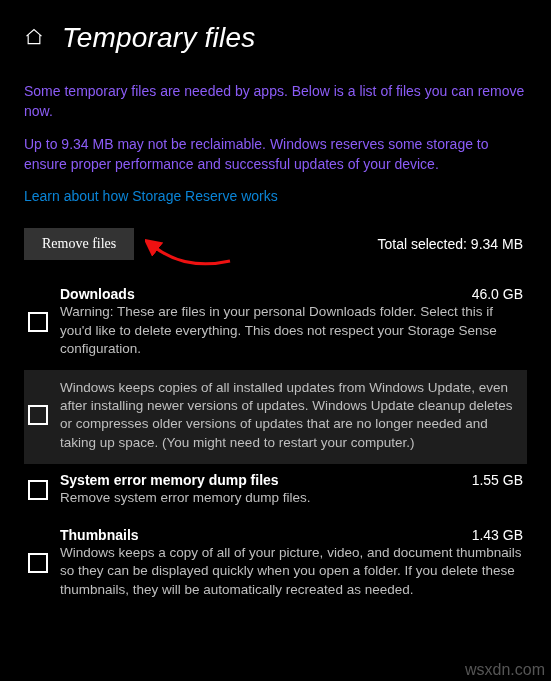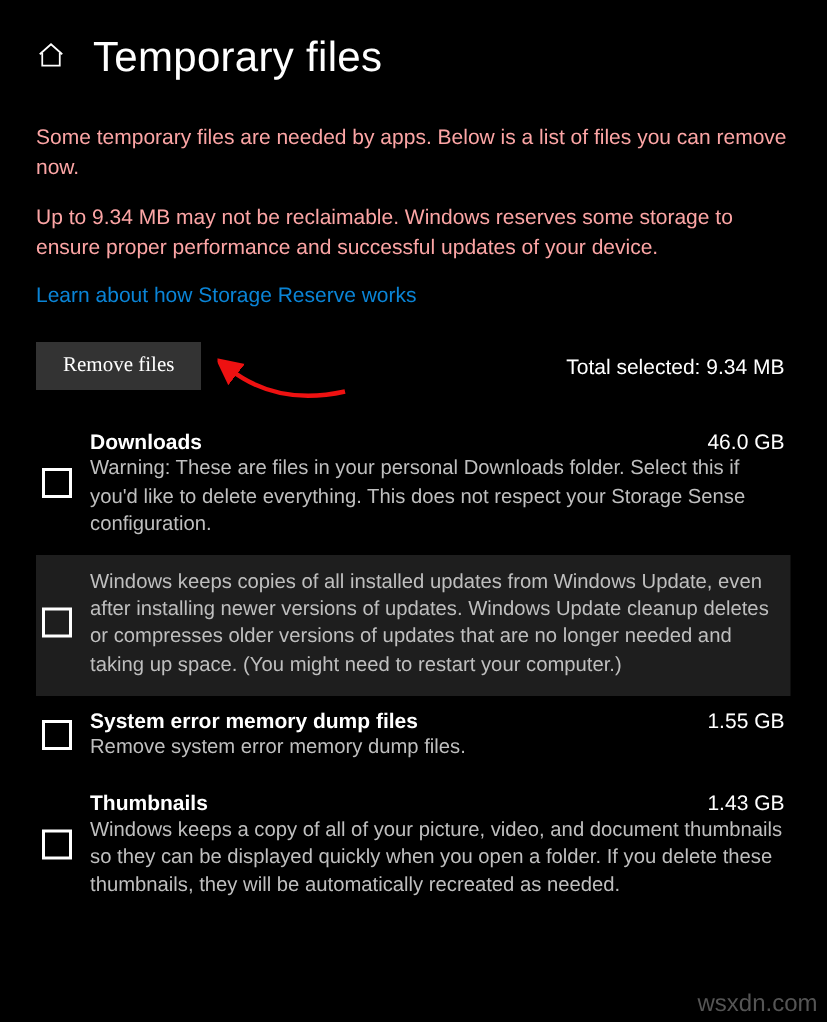--- a/index.html
+++ b/index.html
@@ -13,35 +13,36 @@
       font-size: 14px;
     }
     .page {
       padding: 22px 24px 8px 24px;
     }
     .header-row {
       display: flex;
       align-items: center;
       gap: 18px;
       margin-bottom: 28px;
+      font-style: italic;
     }
     .home-icon svg {
       width: 20px;
       height: 20px;
       stroke: #fff;
       fill: none;
       stroke-width: 1.4;
     }
     .title {
       font-size: 28px;
       font-weight: 300;
       letter-spacing: 0.2px;
     }
     .intro-text {
-      color: #fca5a5;
+      color: #8b5cf6;
       line-height: 1.4;
       margin-bottom: 14px;
       font-size: 14px;
     }
     .link {
       color: #0a84d6;
       cursor: pointer;
       font-size: 14px;
       display: inline-block;
       margin-bottom: 24px;

